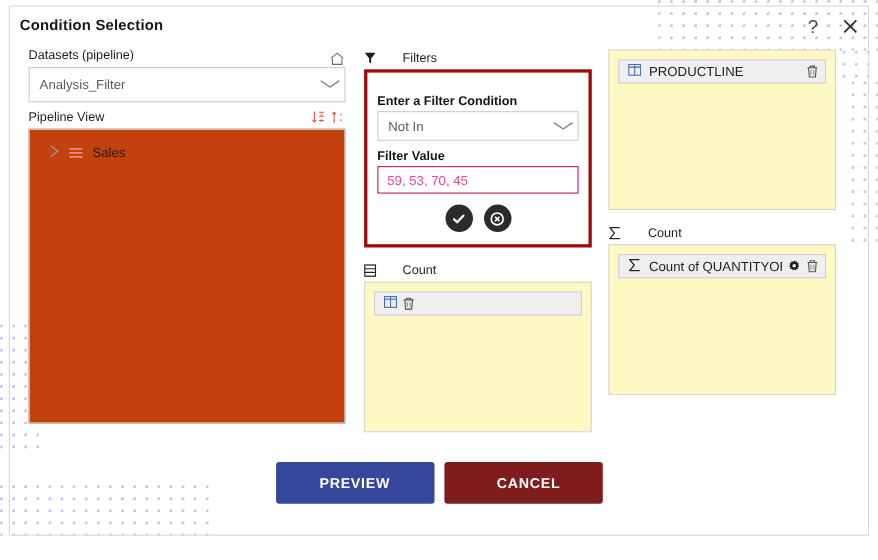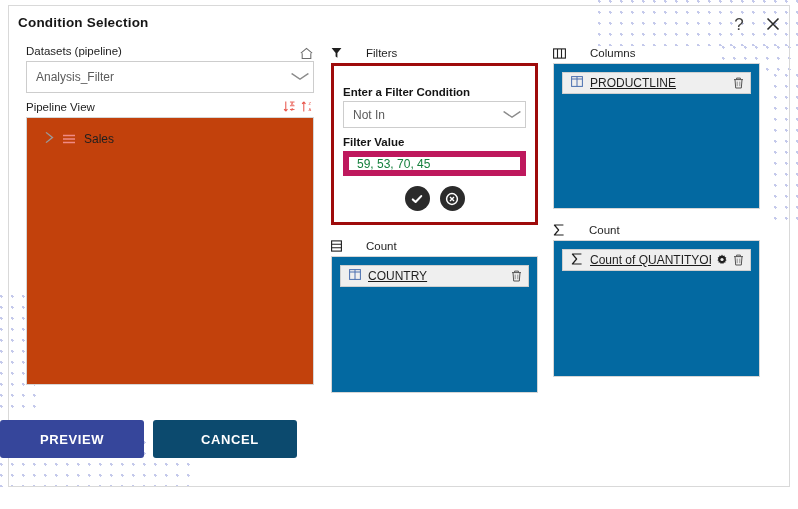--- a/index.html
+++ b/index.html
@@ -124,23 +124,22 @@
   .panel-head {
     display:flex; align-items:flex-end; gap:24px;
     font-size: 11.5px; color:#1f1f1f;
     margin-bottom: 4px;
     height: 14px;
   }
   .panel-head .ph-icon { display:flex; align-items:center; }
 
   .drop-panel {
     border: 1px solid #d6d6d6;
-    background:#0369a1;
+    background:#fef9c3;
     box-sizing:border-box;
-    text-decoration:underline;
   }
 
   
   .chip {
     margin: 8px;
     height: 22px;
     border: 1px solid #cfcfcf;
     background: #efefef;
     display:flex; align-items:center;
     padding: 0 6px 0 8px;
@@ -155,58 +154,58 @@
   
   #filter-editor {
     border: 3px solid #9e0b0b;
     background:#fff;
     padding: 20px 9px 9px 9px;
     box-sizing:border-box;
   }
   #filter-editor .field-label { font-size:11.5px; font-weight:600; color:#151515; margin-bottom:3px;}
   .text-input {
     height: 25px;
-    border:6px solid #be185d;
+    border:1px solid #be185d;
     background:#fff;
     display:flex; align-items:center;
     padding: 0 8px;
     box-sizing:border-box;
     font-size:12px;
-    color:#15803d;
+    color:#ec4899;
   }
   #filter-actions {
     display:flex; justify-content:center; gap:10px;
     margin-top: 10px; margin-bottom: 2px;
   }
   .round-btn {
     width:25px; height:25px; border-radius:50%;
     background:#2b2b2b;
     display:flex; align-items:center; justify-content:center;
     cursor:pointer;
   }
 
   
   #footer-buttons {
     position:absolute;
     left: 0; right: 0; top: 420px;
-    display:flex; gap: 9px;
+    display:flex; justify-content:center; gap: 9px;
   }
   .action-btn {
     width: 144px; height: 38px;
     display:flex; align-items:center; justify-content:center;
     color:#fff;
     font-size:13px; font-weight:bold;
     letter-spacing: .6px;
     border-radius: 3px;
     cursor:pointer;
     border: none;
     font-family: "Liberation Sans", sans-serif;
   }
   #preview-button { background:#36469b; }
-  #cancel-button  { background:#0c4a6e;padding-left:16px; }
+  #cancel-button  { background:#7f1d1d;padding-left:16px; }
 </style>
 </head>
 <body>
 
 <div class="dots" id="dots-top-right"></div>
 <div class="dots" id="dots-top-right2"></div>
 <div class="dots" id="dots-right-mid"></div>
 <div class="dots" id="dots-left-mid"></div>
 <div class="dots" id="dots-bottom"></div>
 
@@ -334,43 +333,33 @@
 
   <div class="drop-panel" style="height:137px">
     <div class="chip">
       <span>
         <svg width="12" height="11" viewBox="0 0 12 11" aria-hidden="true">
           <rect x="0.6" y="0.6" width="10.8" height="9.8" fill="none" stroke="#4a6fb0" stroke-width="1"></rect>
           <path d="M6 0.6 V10.4" stroke="#4a6fb0" stroke-width="1"></path>
           <path d="M0.6 3 H11.4" stroke="#4a6fb0" stroke-width="1"></path>
         </svg>
       </span>
-      <span class="chip-label">COUNTRY</span>
       <span class="chip-act">
         <svg width="11" height="12" viewBox="0 0 11 12" aria-hidden="true">
           <path d="M1 2.6 H10 M3.6 2.6 V1.1 H7.4 V2.6" stroke="#555" stroke-width="1" fill="none"></path>
           <path d="M2 2.6 L2.7 11 H8.3 L9 2.6" stroke="#555" stroke-width="1" fill="none"></path>
           <path d="M4.2 4.6 V9.2 M6.8 4.6 V9.2" stroke="#777" stroke-width=".8"></path>
         </svg>
       </span>
     </div>
   </div>
 </div>
 
 <div class="col" id="col-right">
 
-  <div class="panel-head">
-    <span class="ph-icon">
-      <svg width="13" height="11" viewBox="0 0 13 11" aria-hidden="true">
-        <rect x="0.6" y="0.9" width="11.8" height="9.2" fill="none" stroke="#1f1f1f" stroke-width="1.1"></rect>
-        <path d="M4.5 0.9 V10.1 M8.5 0.9 V10.1" stroke="#1f1f1f" stroke-width="1.1"></path>
-      </svg>
-    </span>
-    <span>Columns</span>
-  </div>
 
   <div class="drop-panel" style="height:146px">
     <div class="chip">
       <span>
         <svg width="12" height="11" viewBox="0 0 12 11" aria-hidden="true">
           <rect x="0.6" y="0.6" width="10.8" height="9.8" fill="none" stroke="#4a6fb0" stroke-width="1"></rect>
           <path d="M6 0.6 V10.4" stroke="#4a6fb0" stroke-width="1"></path>
           <path d="M0.6 3 H11.4" stroke="#4a6fb0" stroke-width="1"></path>
         </svg>
       </span>

